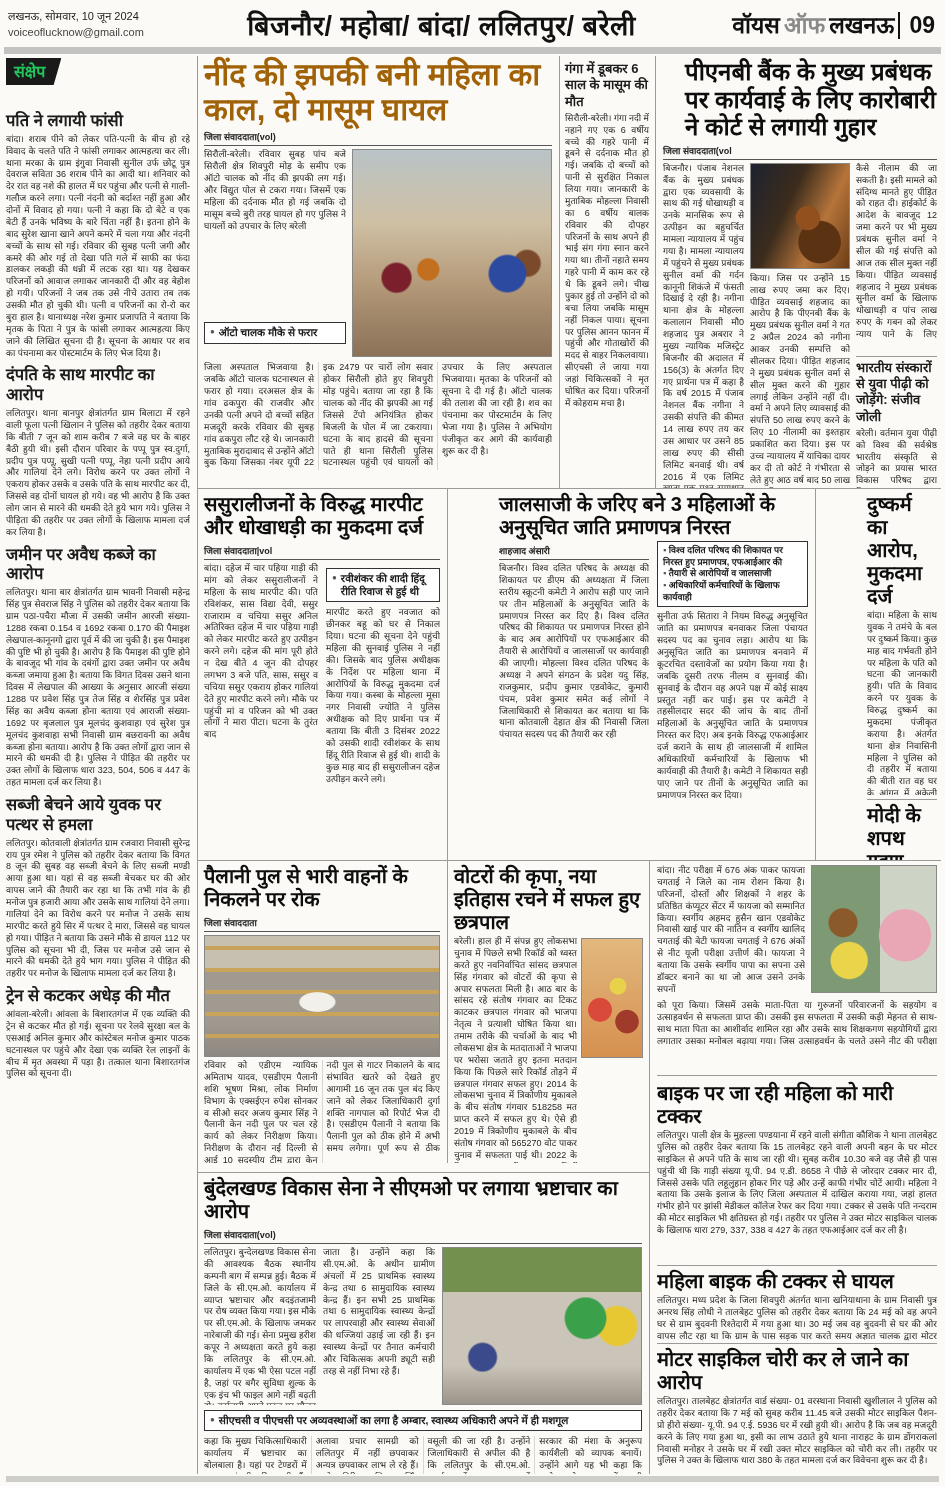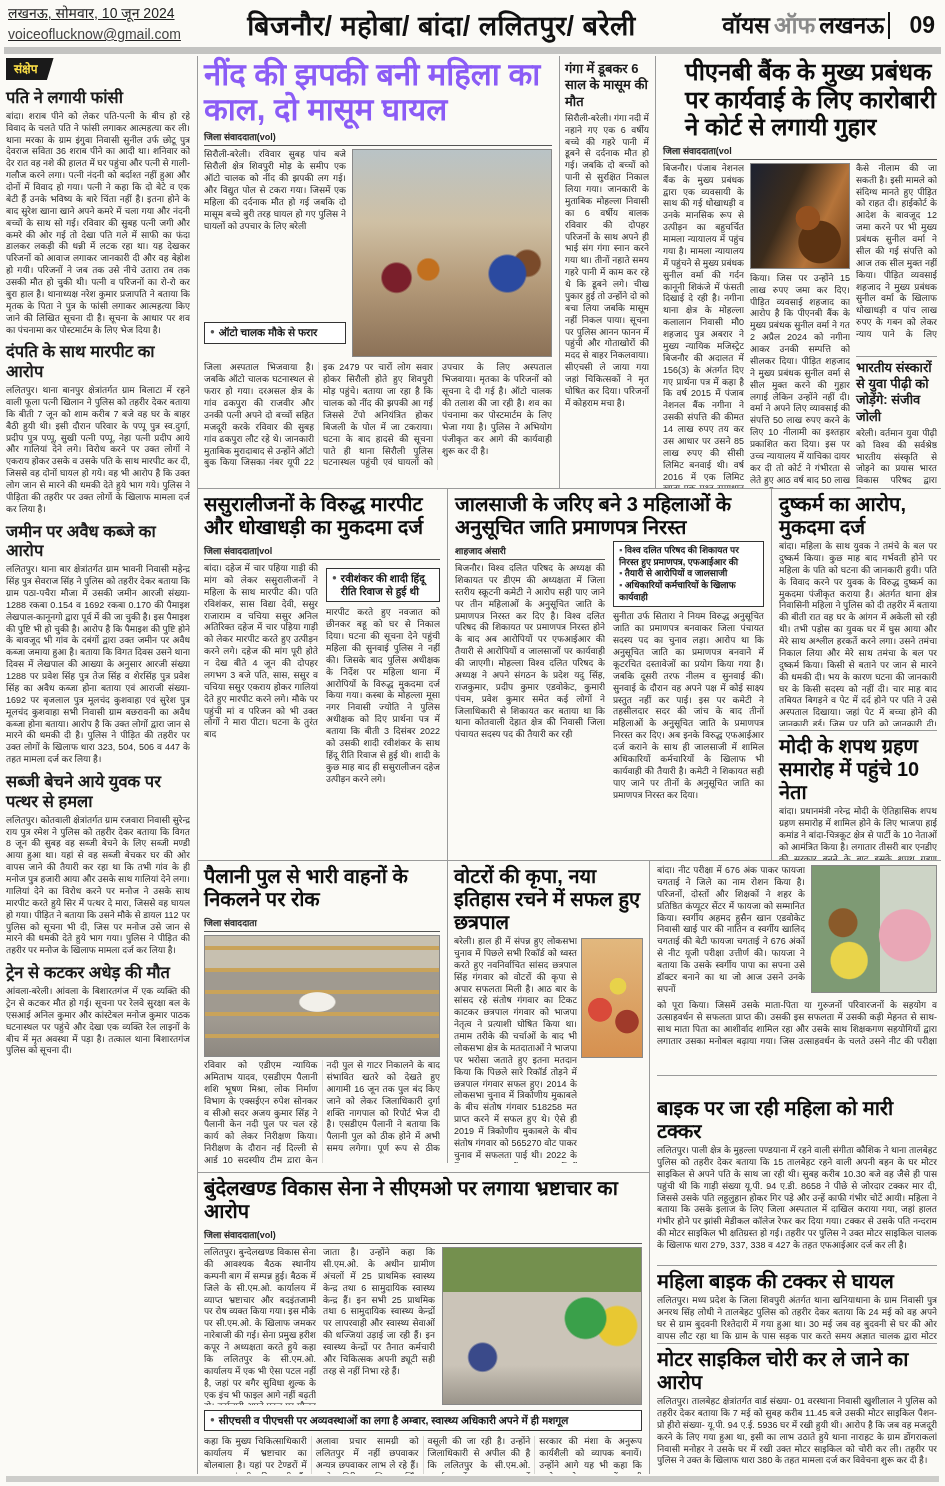--- a/index.html
+++ b/index.html
@@ -3,36 +3,36 @@
 <meta charset="utf-8">
 <style>
   * { box-sizing: border-box; margin: 0; padding: 0; }
   html,body { background:#e8e8e4; }
   body { font-family:"Liberation Sans","DejaVu Sans",sans-serif; }
   .page { width:945px; height:1486px; background:#fbfaf6; margin:0 auto; overflow:hidden;
           color:#1c1c1c; position:relative; }
 
   
   header { height:44px; display:flex; align-items:center; justify-content:space-between; padding:4px 10px 0 8px; }
-  .hdr-left { font-size:14px; line-height:1.5; color:#222; width:170px;text-decoration:underline; }
+  .hdr-left { font-size:11px; line-height:1.5; color:#222; width:170px; }
   .hdr-left .em { color:#444; }
   .hdr-center { font-size:27px; font-weight:bold; letter-spacing:0.5px; color:#111; }
   .hdr-right { font-size:23px; font-weight:bold; color:#111; display:flex; align-items:baseline; gap:4px; width:230px; justify-content:flex-end;}
   .hdr-right .mid { color:#8a8a8a; }
-  .hdr-right .pg { border-left:2px solid #111; padding-left:19px; }
+  .hdr-right .pg { border-left:2px solid #111; padding-left:9px; }
   .top-rule { height:7px; background:#c3c3c1; margin:3px 4px 2px; }
   .bottom-rule { height:6px; background:#cdcdca; margin:2px 6px 0; }
 
   
   .content { display:flex; height:1418px; padding:0 4px; }
   aside.briefs { width:194px; border-right:1px solid #9a9a9a; padding:0 7px 0 2px; overflow:hidden; }
   main.mn { flex:1; display:flex; flex-direction:column; overflow:hidden; }
 
   
-  .h-xl { font-size:31px; line-height:1.12; font-weight:bold; color:#8b5cf6; }
+  .h-xl { font-size:31px; line-height:1.12; font-weight:bold; color:#a16207; }
   .h-lg { font-size:24px; line-height:1.15; font-weight:bold; color:#0d0d0d;margin-left:22px; }
   .h-md { font-size:20px; line-height:1.15; font-weight:bold; color:#0d0d0d; margin:2px 0; }
   .h-sm { font-size:16.5px; line-height:1.2; font-weight:bold; margin:6px 0 3px; }
   .h-xs { font-size:13px; line-height:1.25; font-weight:bold; margin:3px 0; }
   .byline { font-size:9px; font-weight:bold; color:#222; border-bottom:1px solid #555; padding:3px 0 2px; margin-bottom:3px; }
   .bd { font-size:9px; line-height:1.32; text-align:justify; color:#262626; overflow:hidden; }
   .bd2 { column-count:2; column-gap:9px; column-rule:1px solid #d6d6d2; }
   .bd3 { column-count:3; column-gap:9px; column-rule:1px solid #d6d6d2; }
   .bd4 { column-count:4; column-gap:9px; column-rule:1px solid #d6d6d2; }
   .inbox { border:1.5px solid #333; font-weight:bold; font-size:10.5px; line-height:1.25;
@@ -68,21 +68,21 @@
       radial-gradient(circle at 75% 70%, #a03a2a 0 12%, transparent 13%),
       linear-gradient(180deg,#e2b87e 0%,#d6904f 100%); }
   .ph-protest { background:
       radial-gradient(circle at 72% 45%, #3aa04a 0 12%, transparent 13%),
       radial-gradient(circle at 88% 50%, #e8c832 0 10%, transparent 11%),
       radial-gradient(circle at 20% 70%, #3a4a8a 0 7%, transparent 8%),
       linear-gradient(180deg,#74904e 0 28%,#cbc4b8 28% 75%,#9a948a 100%); }
 
   
   .row1 { display:flex; height:432px; overflow:hidden; }
-  .row2 { display:flex; height:372px; border-top:1px solid #9a9a9a; overflow:hidden; }
+  .row2 { display:flex; height:372px; border-top:1px solid #9a9a9a; overflow:hidden;gap:44px; }
   .row3 { display:flex; flex:1; border-top:1px solid #9a9a9a; overflow:hidden; }
   .artA { width:362px; padding:2px 7px 0 6px; border-right:1px solid #9a9a9a; }
   .artB { width:96px; padding:2px 6px 0 5px; border-right:1px solid #9a9a9a; }
   .artC { flex:1; padding:2px 4px 0 7px; }
   .aflex { display:flex; gap:6px; margin-top:2px; }
   .artA .colL { width:142px; }
   .artA .photo { width:200px; height:208px; }
   .artA .strip { margin-top:5px; height:108px; }
   .ccol { flex:1; }
   .artC .photo { width:100px; height:106px; margin-bottom:4px; }
@@ -106,27 +106,27 @@
   .artM { flex:1; border-top:1px solid #9a9a9a; padding:2px 7px 0 6px; overflow:hidden;margin-top:9px; }
   .mflex { display:flex; gap:7px; margin-top:3px; }
   .mflex .c { width:112px; }
   .mflex .photo { flex:1; height:158px; }
   .artM .strip { margin-top:4px; height:84px; }
 
   .r3r { flex:1; display:flex; flex-direction:column; padding:0 4px 0 7px; overflow:hidden; }
   .artH { height:214px; padding-top:2px; overflow:hidden; }
   .artH .photo { width:126px; height:128px; }
   .artH .colL { flex:1; }
-  .artK { height:190px; border-top:1px solid #9a9a9a; padding-top:19px; overflow:hidden; }
+  .artK { height:190px; border-top:1px solid #9a9a9a; padding-top:4px; overflow:hidden; }
   .artL { height:78px; border-top:1px solid #9a9a9a; padding-top:2px; overflow:hidden; }
   .artN { flex:1; border-top:1px solid #9a9a9a; padding-top:2px; overflow:hidden; }
 
   
-  .briefs-tag { background:#1a1a1a; color:#fde047; font-weight:bold; font-size:12px; padding:2px 16px 3px 8px;
-                display:inline-block; clip-path:polygon(0 0,100% 0,86% 100%,0 100%); margin:2px 0 2px; }
+  .briefs-tag { background:#1a1a1a; color:#22c55e; font-weight:bold; font-size:16px; padding:2px 16px 3px 8px;
+                display:inline-block; clip-path:polygon(0 0,100% 0,86% 100%,0 100%); margin:2px 0 20px; }
   .brief { border-bottom:0; }
   .brief .bd { margin-bottom:4px; }
 </style>
 </head>
 <body>
 
 <div class="page">
 
   <header>
     <div class="hdr-left">

